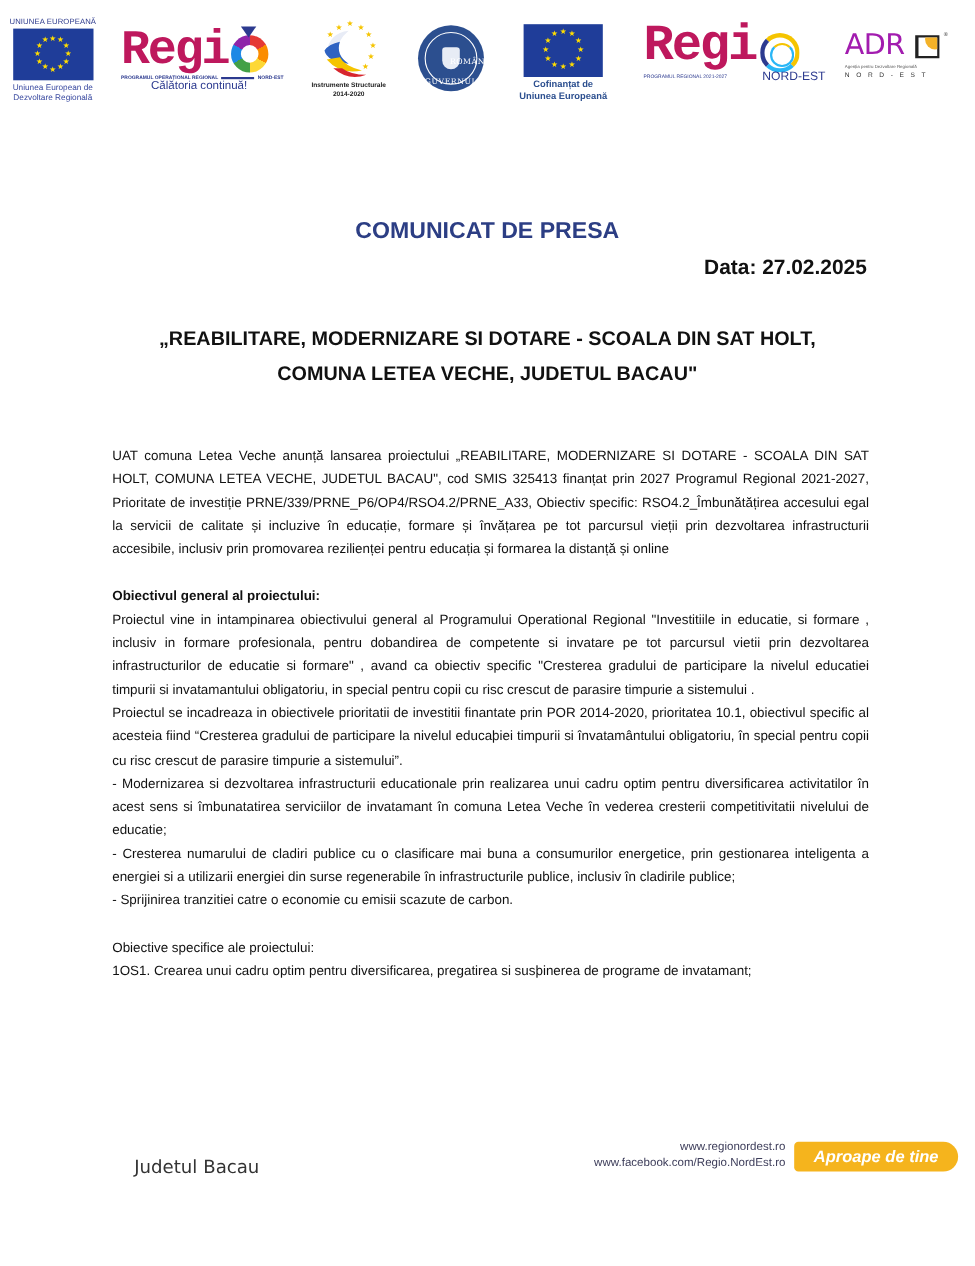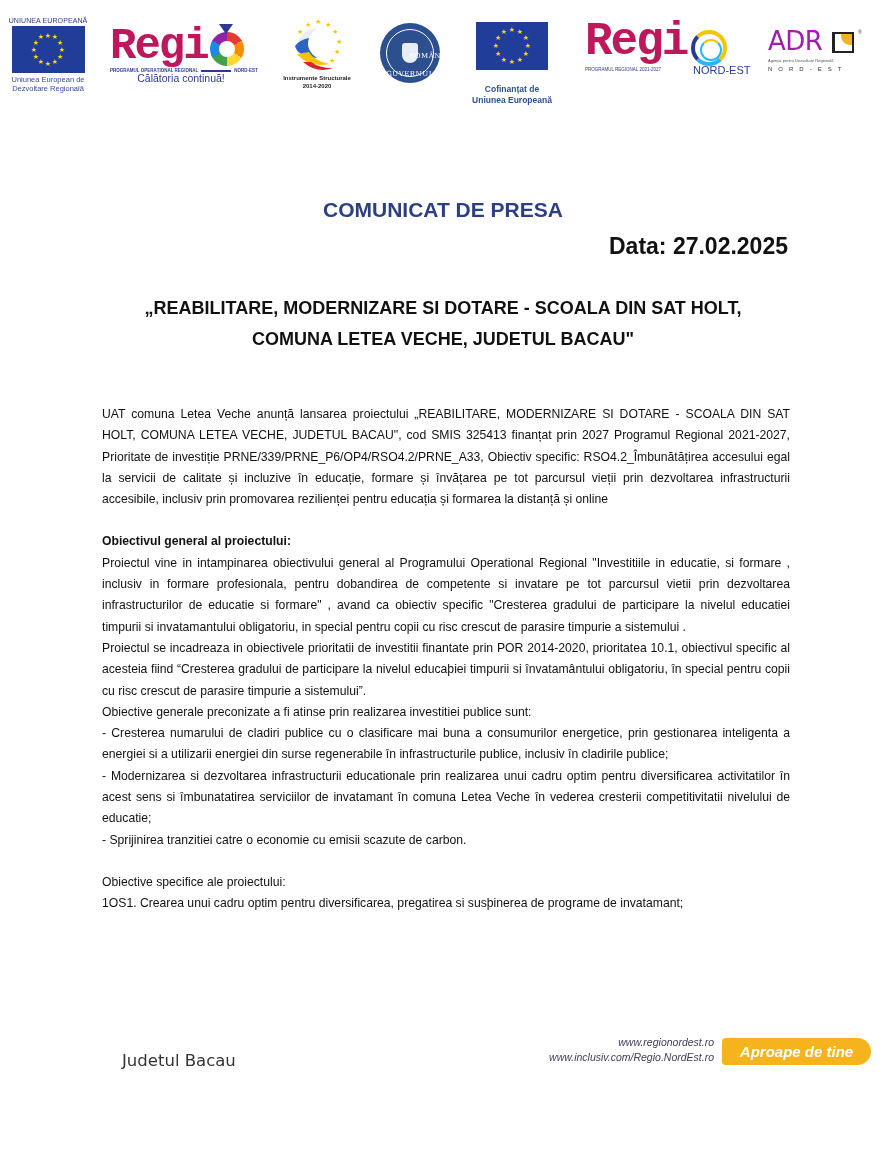--- a/index.html
+++ b/index.html
@@ -26,49 +26,49 @@
   .instr .txt { font-size: 6px; color: #222; font-weight: bold; line-height: 8px; }
 
   .guv { left: 380px; top: 23px; width: 60px; height: 60px; border-radius: 50%; background: #2c4f8f; color: #fff; }
   .guv .inner { position: absolute; left: 6px; top: 6px; width: 46px; height: 46px; border-radius: 50%; border: 1px solid #fff; }
   .guv .t1 { position: absolute; left: 0; top: 7px; width: 60px; text-align: center; font-size: 7px; font-family: "DejaVu Serif", serif; letter-spacing: 0.5px; margin-top: 40px; }
   .guv .t2 { position: absolute; left: 0; bottom: 23px; width: 60px; text-align: center; font-size: 7px; font-family: "DejaVu Serif", serif; letter-spacing: 0.5px; margin-left: 21px; }
   .guv .crest { position: absolute; left: 22px; top: 20px; width: 16px; height: 20px; background: #e7ecf5; border-radius: 3px 3px 8px 8px; }
 
   .cofin { left: 470px; top: 20px; width: 84px; text-align: center; }
   .cofin .eu-flag { width: 72px; height: 48px; }
-  .cofin .txt { font-size: 8.5px; color: #2c4f8f; font-weight: bold; line-height: 11px; margin-top: 14px; }
+  .cofin .txt { font-size: 8.5px; color: #2c4f8f; font-weight: bold; line-height: 11px; margin-top: 1px; }
 
   .regio2 { left: 585px; top: 20px; width: 150px; height: 60px; }
   .regio2 .regio-word { font-size: 46px; }
   .regio2 .sub { position: absolute; left: 0; top: 47px; font-size: 4.5px; color: #2c3a8f; white-space: nowrap; }
   .regio2 .ne { position: absolute; left: 108px; top: 44px; font-size: 11px; color: #2c3a8f; white-space: nowrap; }
 
   .adr { left: 768px; top: 28px; width: 100px; height: 48px; }
   .adr .word { font-size: 26px; color: #a21caf; letter-spacing: -0.5px; line-height: 26px; font-family: "DejaVu Sans", sans-serif; font-weight: normal; }
   .adr .box { position: absolute; left: 64px; top: 4px; width: 22px; height: 21px; border: 2px solid #222; border-left-width: 3px; box-sizing: border-box; overflow: hidden; background: #fff; }
   .adr .sun { position: absolute; right: -7px; top: -7px; width: 18px; height: 18px; border-radius: 50%; background: #f3b229; }
   .adr .reg { position: absolute; left: 90px; top: 1px; font-size: 5px; color: #333; }
   .adr .sub { font-size: 4px; color: #555; margin-top: 4px; white-space: nowrap; }
   .adr .ne { font-size: 6px; color: #333; letter-spacing: 6px; margin-top: 3px; white-space: nowrap; }
 
   
   .main-title { position: absolute; left: 0; top: 198px; width: 886px; text-align: center; font-size: 21px; font-weight: bold; color: #2c3e84; }
-  .date { position: absolute; right: 98px; top: 233px; font-size: 23px; font-weight: bold; color: #111; }
+  .date { position: absolute; right: 98px; top: 233px; font-size: 19px; font-weight: bold; color: #111; }
   .proj-title { position: absolute; left: 0; top: 293px; width: 886px; text-align: center; font-size: 18px; font-weight: bold; color: #111; line-height: 31px; }
 
   
   .content { position: absolute; left: 102px; top: 404px; width: 688px; font-size: 12.2px; line-height: 21.3px; color: #111; }
   .content p { margin: 0; text-align: justify; }
   .content .gap { height: 21px; }
   .content .b { font-weight: bold; }
 
   
   .footer-left { position: absolute; left: 122px; top: 1049px; font-size: 16.5px; color: #333; line-height: 24px; font-family: "DejaVu Sans", sans-serif; }
-  .footer-links { position: absolute; right: 172px; top: 1035px; text-align: right; font-size: 10.5px; font-style: italic; color: #3d3d5a; line-height: 15px; }
+  .footer-links { position: absolute; right: 172px; top: 1035px; text-align: right; font-size: 10.5px; color: #3d3d5a; line-height: 15px; }
   .footer-badge { position: absolute; left: 722px; top: 1038px; width: 149px; height: 27px; background: #f5b41d; border-radius: 4px 14px 14px 4px; color: #fff; font-style: italic; font-weight: bold; font-size: 15px; line-height: 27px; text-align: center; }
 </style>
 </head>
 <body>
 
 <div class="logos">
 
   <div class="logo eu-fedr">
     <div class="top">UNIUNEA EUROPEANĂ</div>
     <div class="eu-flag">
@@ -179,29 +179,28 @@
   <div>„REABILITARE, MODERNIZARE SI DOTARE - SCOALA DIN SAT HOLT,</div>
   <div>COMUNA LETEA VECHE, JUDETUL BACAU"</div>
 </div>
 
 <div class="content">
   <p>UAT comuna Letea Veche anunță lansarea proiectului „REABILITARE, MODERNIZARE SI DOTARE - SCOALA DIN SAT HOLT, COMUNA LETEA VECHE, JUDETUL BACAU", cod SMIS 325413  finanțat prin  2027 Programul Regional 2021-2027, Prioritate de investiție PRNE/339/PRNE_P6/OP4/RSO4.2/PRNE_A33, Obiectiv specific: RSO4.2_Îmbunătățirea accesului egal la servicii de calitate și incluzive în educație, formare și învățarea pe tot parcursul vieții prin dezvoltarea infrastructurii accesibile, inclusiv prin promovarea rezilienței pentru educația și formarea la distanță și online</p>
   <div class="gap"></div>
   <p class="b">Obiectivul general al proiectului:</p>
   <p>Proiectul vine in intampinarea obiectivului general al Programului Operational Regional "Investitiile in educatie, si formare , inclusiv in formare profesionala, pentru dobandirea de competente si invatare pe tot parcursul vietii prin dezvoltarea infrastructurilor de educatie si formare" , avand ca obiectiv specific "Cresterea gradului de participare la nivelul educatiei timpurii si invatamantului obligatoriu, in special pentru copii cu risc crescut de parasire timpurie a sistemului .</p>
   <p>Proiectul se incadreaza in obiectivele prioritatii de investitii finantate prin POR 2014-2020, prioritatea 10.1, obiectivul specific al acesteia fiind “Cresterea gradului de participare la nivelul educaþiei timpurii si învatamântului obligatoriu, în special pentru copii cu risc crescut de parasire timpurie a sistemului”.</p>
-  <p>Obiective generale preconizate a fi atinse prin realizarea investitiei publice sunt:</p>
+  <p>- Modernizarea si dezvoltarea infrastructurii educationale prin realizarea unui cadru optim pentru diversificarea activitatilor în acest sens si îmbunatatirea serviciilor de invatamant în comuna Letea Veche în vederea cresterii competitivitatii nivelului de educatie;</p>
   <p>- Cresterea numarului de cladiri publice cu o clasificare mai buna a consumurilor energetice, prin gestionarea inteligenta a energiei si a utilizarii energiei din surse regenerabile în infrastructurile publice, inclusiv în cladirile publice;</p>
-  <p>- Modernizarea si dezvoltarea infrastructurii educationale prin realizarea unui cadru optim pentru diversificarea activitatilor în acest sens si îmbunatatirea serviciilor de invatamant în comuna Letea Veche în vederea cresterii competitivitatii nivelului de educatie;</p>
   <p>- Sprijinirea tranzitiei catre o economie cu emisii scazute de carbon.</p>
   <div class="gap"></div>
   <p>Obiective specifice ale proiectului:</p>
   <p>1OS1. Crearea unui cadru optim pentru diversificarea, pregatirea si susþinerea de programe de invatamant;</p>
 </div>
 
 <div class="footer-left">
   <div>Judetul Bacau</div>
 </div>
 <div class="footer-links">
   <div>www.regionordest.ro</div>
-  <div>www.inclusiv.com/Regio.NordEst.ro</div>
+  <div>www.facebook.com/Regio.NordEst.ro</div>
 </div>
 <div class="footer-badge">Aproape de tine</div>
 
 </body></html>

